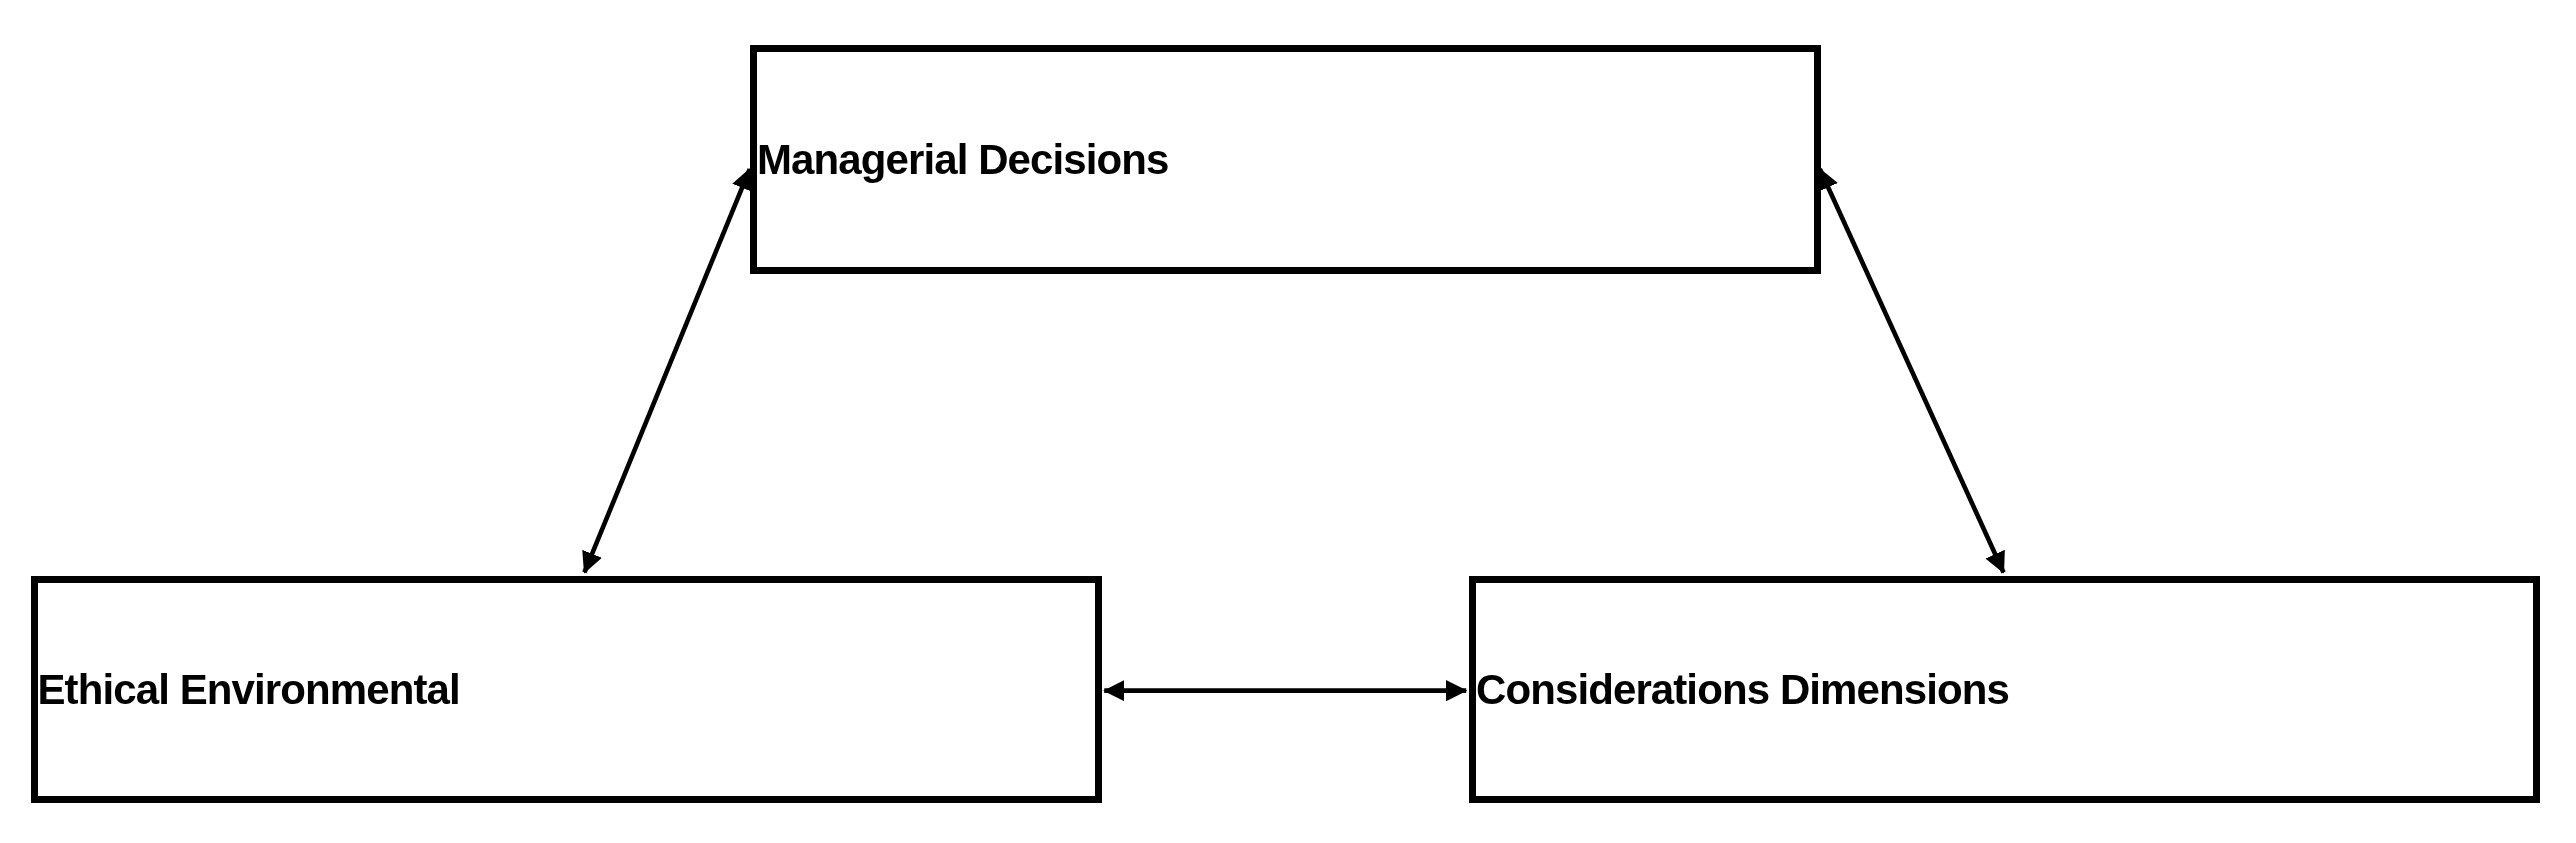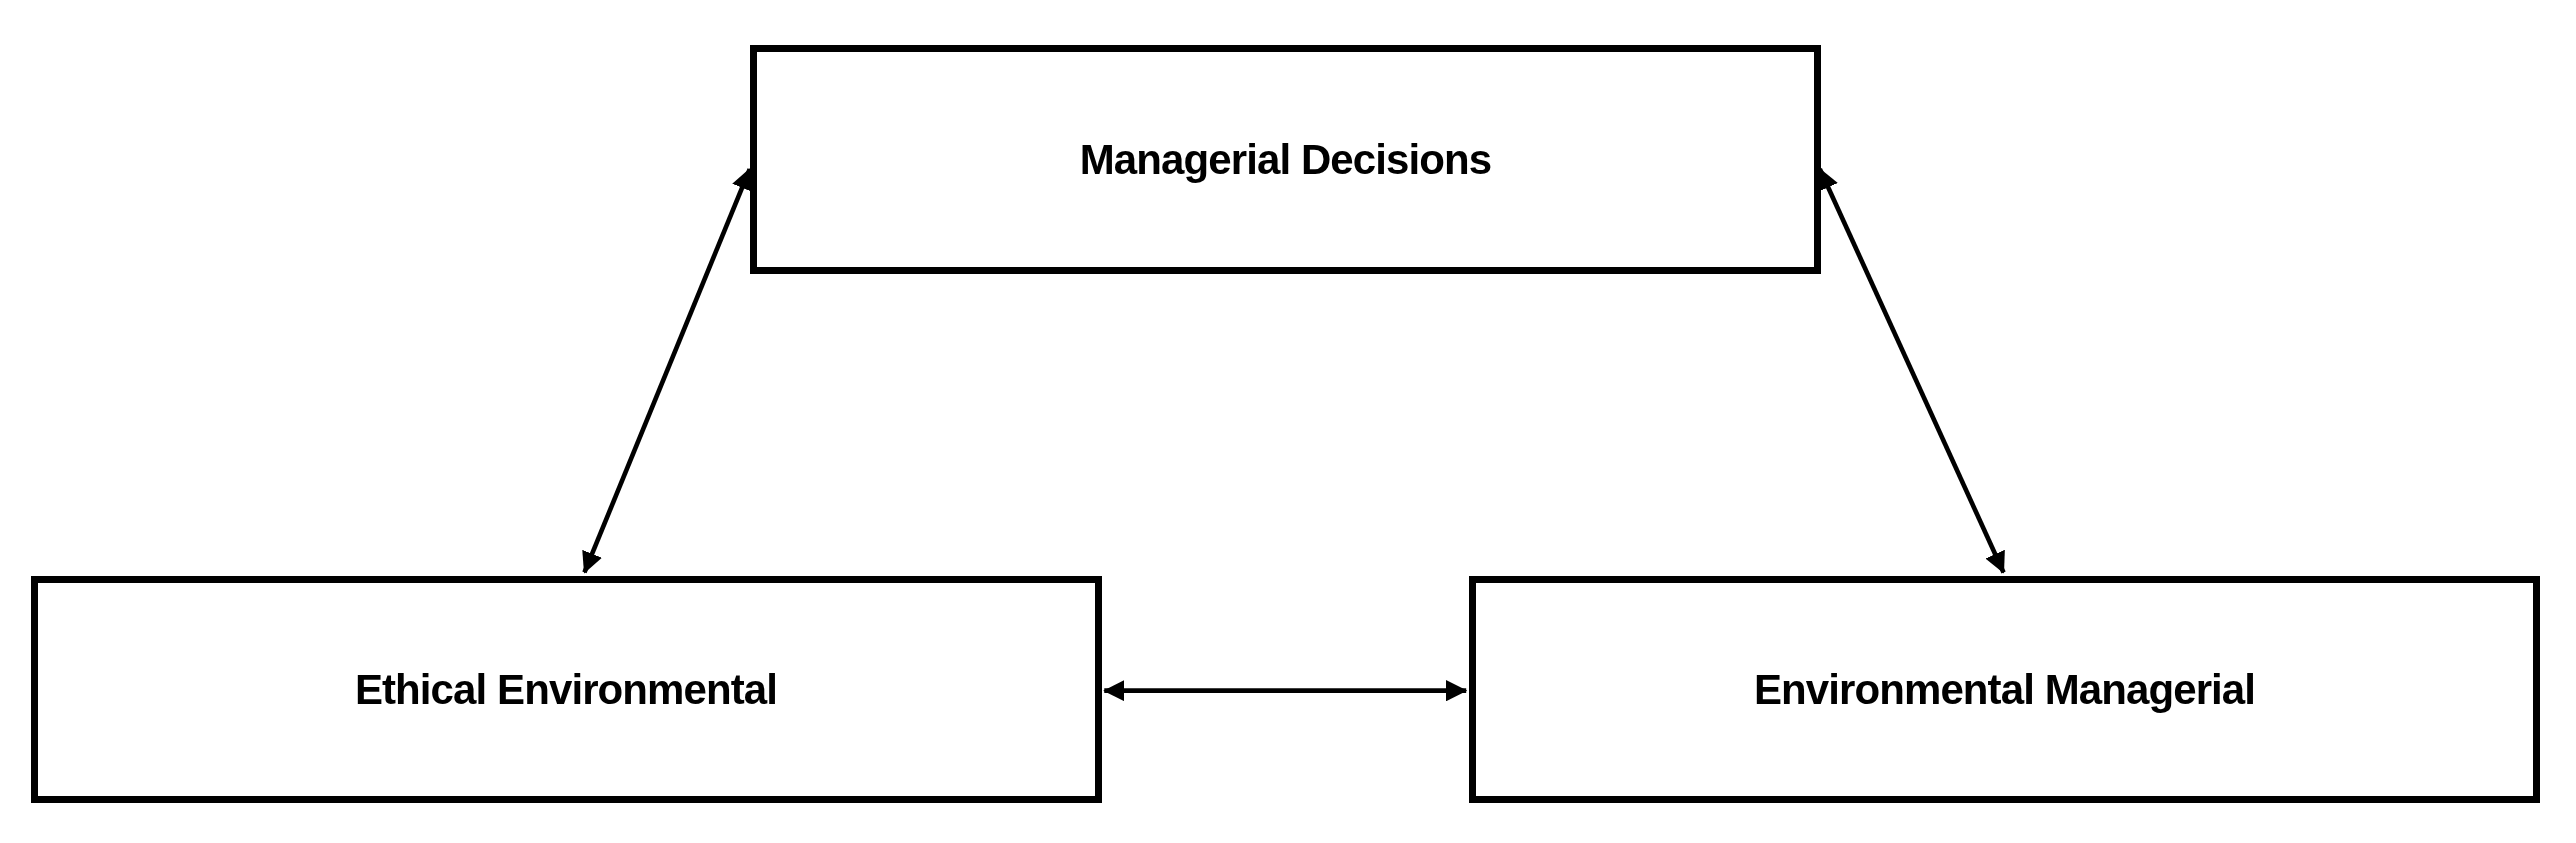--- a/index.html
+++ b/index.html
@@ -22,21 +22,20 @@
     width: 2576px;
     height: 844px;
   }
   .node {
     position: absolute;
     box-sizing: border-box;
     background: #ffffff;
     border: 7.4px solid #000000;
     display: flex;
     align-items: center;
-    justify-content: center;
   }
   .node-label {
     font-size: 42px;
     font-weight: bold;
     color: #000000;
     letter-spacing: -0.9px;
     white-space: nowrap;
     text-align: center;
   }
   .node-managerial {
@@ -76,17 +75,17 @@
 
   <div class="node node-managerial">
     <span class="node-label">Managerial Decisions</span>
   </div>
 
   <div class="node node-ethical">
     <span class="node-label">Ethical Environmental</span>
   </div>
 
   <div class="node node-environmental">
-    <span class="node-label">Environmental Managerial</span>
+    <span class="node-label">Considerations Dimensions</span>
   </div>
 
 </div>
 
 
 </body></html>

